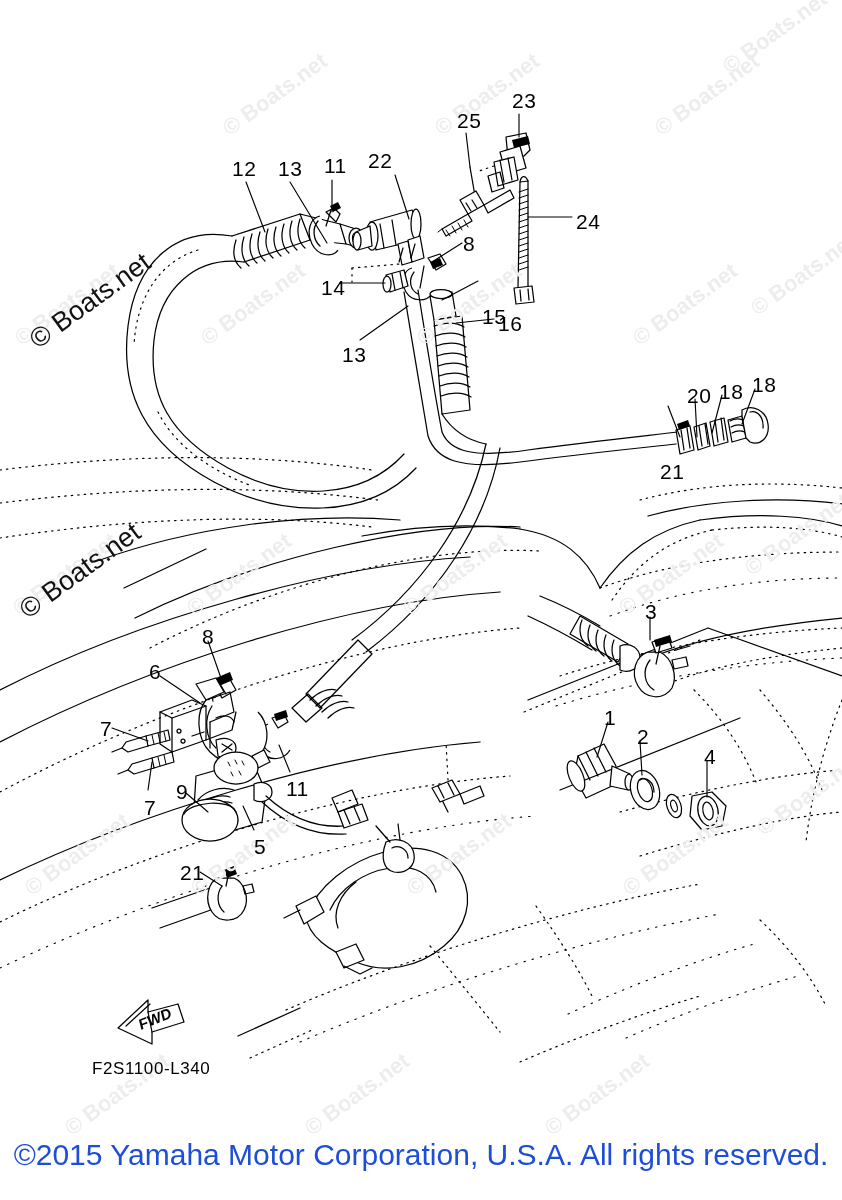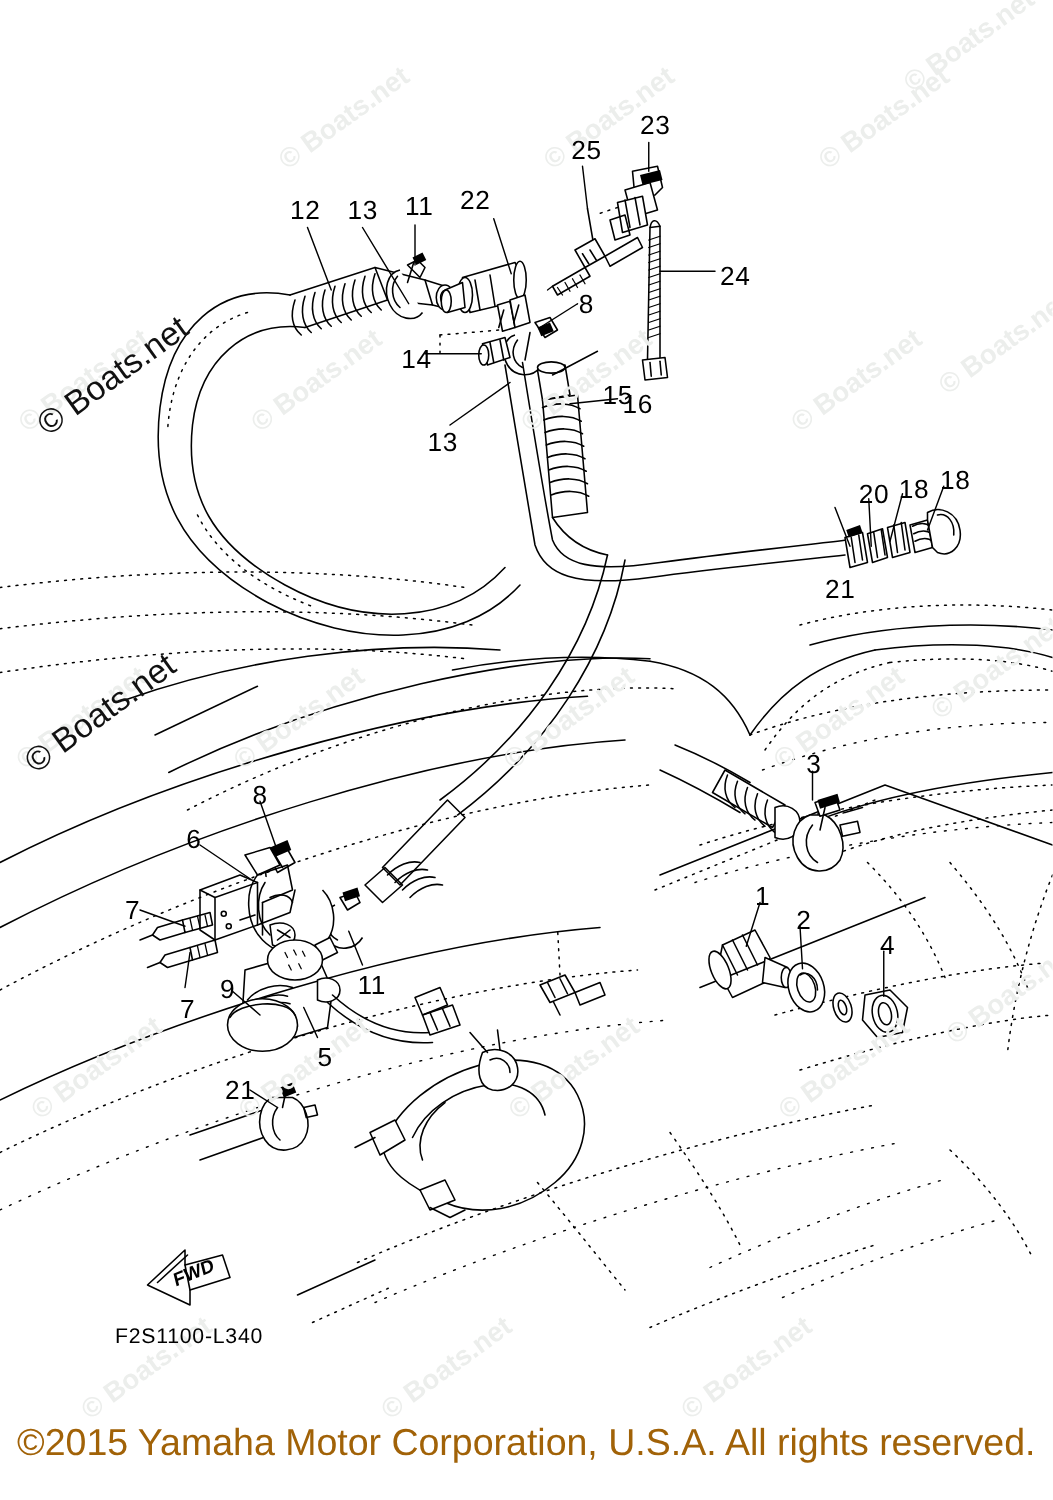--- a/index.html
+++ b/index.html
@@ -14,21 +14,21 @@
     position:absolute;font-family:"Liberation Sans", sans-serif;
     font-size:21px;font-weight:400;color:#000;letter-spacing:.5px;
     line-height:1;white-space:nowrap;
   }
   #partnumber{
     position:absolute;left:92px;top:1059px;
     font-size:17px;letter-spacing:.6px;color:#000;white-space:nowrap;
   }
   #footer{
     position:absolute;left:0;top:1138px;width:842px;text-align:center;
-    font-size:30px;color:#a16207;white-space:nowrap;
+    font-size:30px;color:#1d4ed8;white-space:nowrap;
   }
   .wm-dark{
     position:absolute;font-size:27px;color:#111;white-space:nowrap;
     transform-origin:0 0;pointer-events:none;font-weight:400;
   }
   .wm-light{
     position:absolute;font-size:22px;color:#eceeec;white-space:nowrap;
     transform-origin:0 0;pointer-events:none;font-weight:700;
   }
   .fwdlabel{

